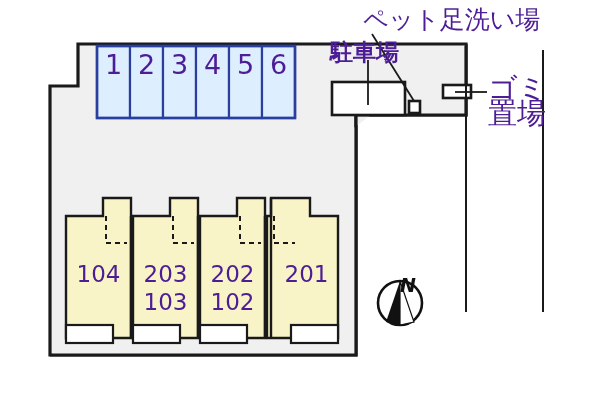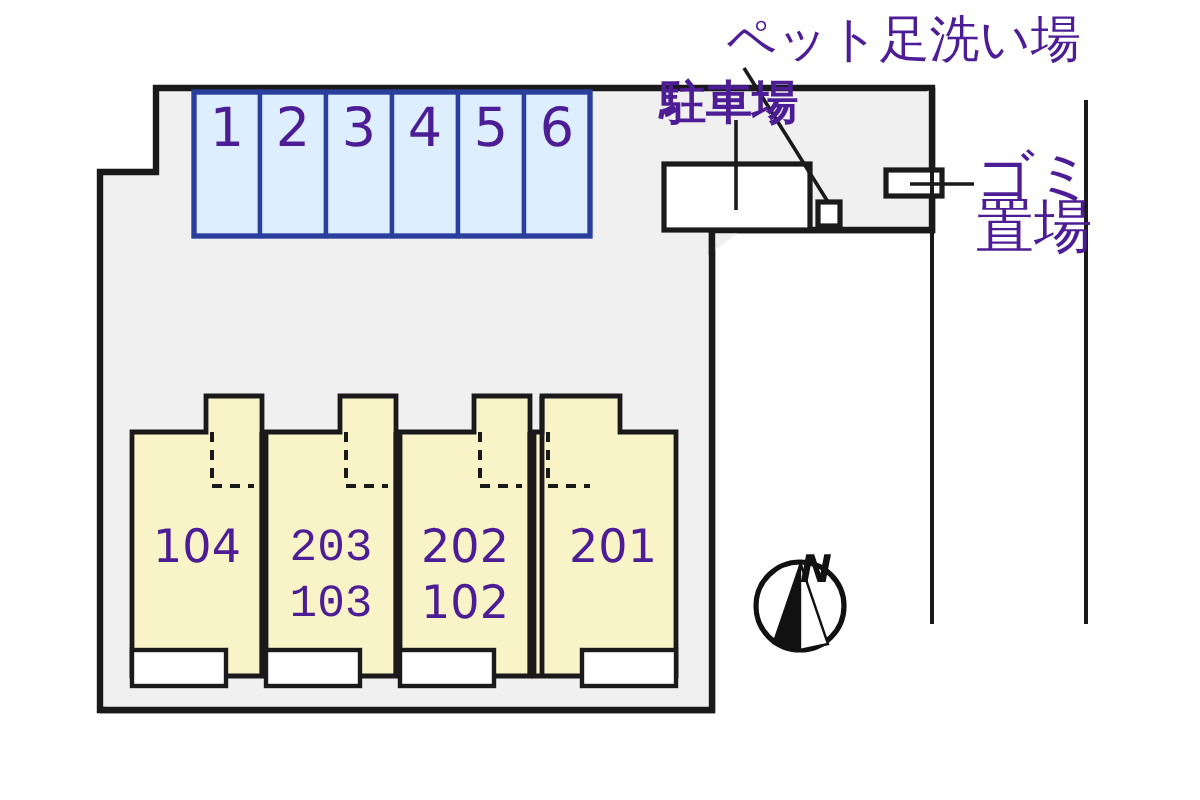--- a/index.html
+++ b/index.html
@@ -143,21 +143,21 @@
   <div class="lbl lbl-big" style="left:363px; top:6px;">ペット足洗い場</div>
   <div class="lbl lbl-vert" style="left:488px; top:73px;">ゴミ</div>
   <div class="lbl lbl-vert" style="left:488px; top:98px;">置場</div>
 
 
   <div class="compass-n" style="left:400px; top:274px;">N</div>
 
   <div class="lbl num-unit" style="left:66px; top:260px; width:65px;">
     <div>104</div>
   </div>
-  <div class="lbl num-unit" style="left:133px; top:260px; width:65px;font-family:Liberation Mono, monospace;">
+  <div class="lbl num-unit" style="left:133px; top:260px; width:65px;">
     <div>203</div>
     <div>103</div>
   </div>
   <div class="lbl num-unit" style="left:200px; top:260px; width:65px;">
     <div>202</div>
     <div>102</div>
   </div>
   <div class="lbl num-unit" style="left:275px; top:260px; width:63px;text-align:center;">
     <div>201</div>
   </div>

